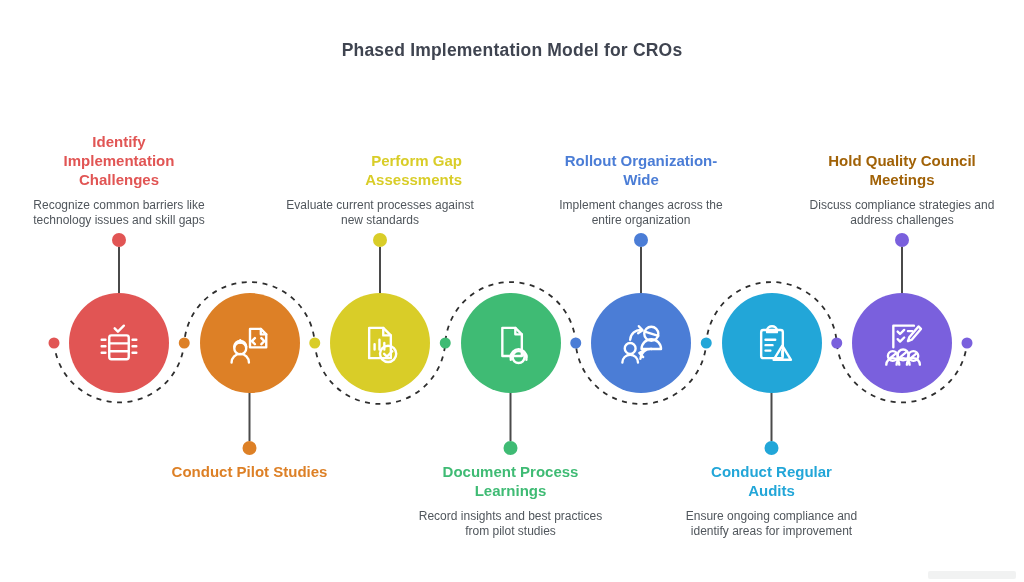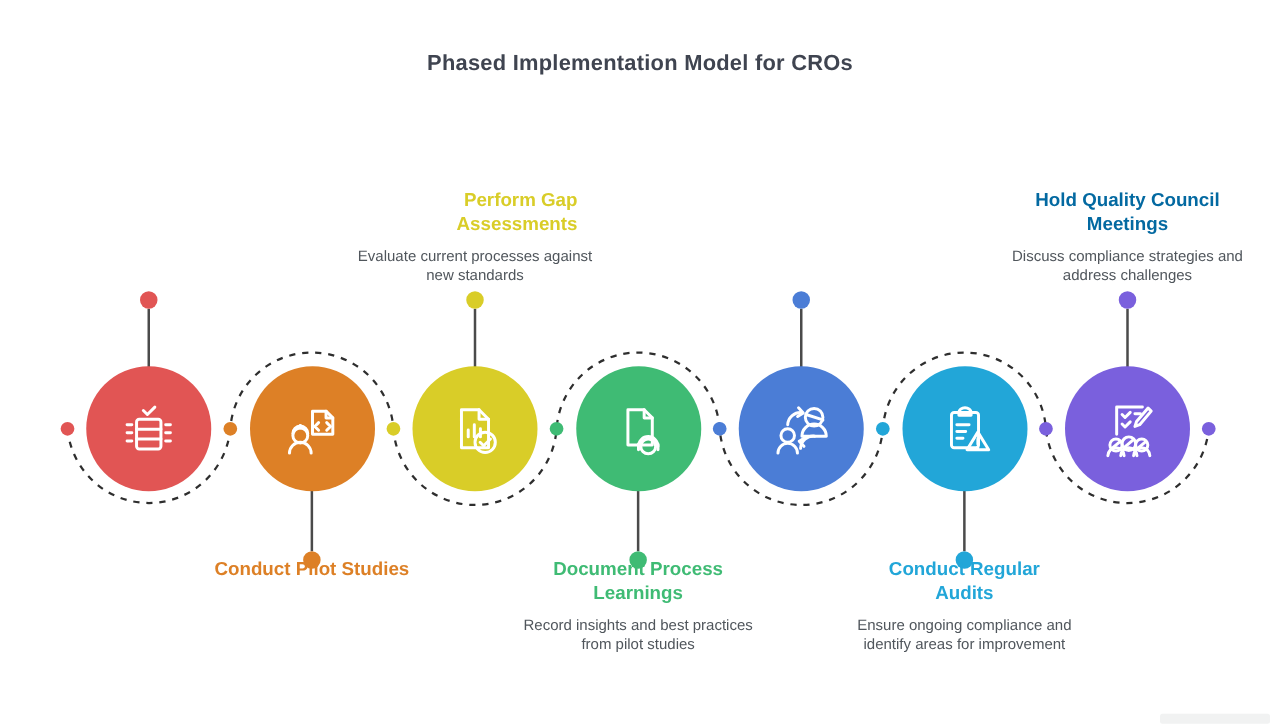--- a/index.html
+++ b/index.html
@@ -20,21 +20,21 @@
     position:absolute;width:100px;height:100px;border-radius:50%;
     display:flex;align-items:center;justify-content:center;top:293px;
   }
   .node-circle svg{display:block;}
   .icon-stroke{fill:none;stroke:#ffffff;stroke-width:2.2;stroke-linecap:round;stroke-linejoin:round;}
   .textblock{
     position:absolute;width:210px;display:flex;flex-direction:column;align-items:center;
     text-align:center;
   }
   .textblock.top{top:96px;height:132px;justify-content:flex-end;}
-  .textblock.bottom{top:446px;justify-content:flex-end;}
+  .textblock.bottom{top:462px;justify-content:flex-end;}
   .phase-title{
     font-size:15px;font-weight:bold;line-height:19px;max-width:164px;margin:0 0 9px 0;
   }
   .phase-desc{
     font-size:12px;line-height:15px;color:#50565c;max-width:188px;margin:0;
   }
   .watermark{
     position:absolute;left:928px;top:571px;width:88px;height:8px;border-radius:2px;
     background:#9aa0a6;opacity:.14;
   }
@@ -171,29 +171,37 @@
         <path d="M41.5 11 l-8.5 10 l-3.5 1.3 l1.2 -3.6 l8.5 -10 z"></path>
         <circle cx="15.5" cy="36" r="4.5"></circle>
         <circle cx="25" cy="35" r="5"></circle>
         <circle cx="34.5" cy="36" r="4.5"></circle>
         <path d="M12.5 38.5 l6 -5 M21.7 37.8 l6.5 -5.6 M31.5 38.5 l6 -5"></path>
         <path d="M9.5 44 a6 6 0 0 1 12 0 M19 44 a6 6 0 0 1 12 0 M28.5 44 a6 6 0 0 1 12 0"></path>
       </g>
     </svg>
   </div>
 
+  <div class="textblock top" style="left:14px">
+    <div class="phase-title" style="color: rgb(225, 85, 84);">Identify Implementation Challenges</div>
+    <div class="phase-desc">Recognize common barriers like technology issues and skill gaps</div>
+  </div>
 
   <div class="textblock top" style="left:275px">
     <div class="phase-title" style="color: rgb(217, 205, 40); text-align: right;">Perform Gap Assessments</div>
     <div class="phase-desc">Evaluate current processes against new standards</div>
   </div>
 
+  <div class="textblock top" style="left:536px">
+    <div class="phase-title" style="color: rgb(75, 125, 214);">Rollout Organization-Wide</div>
+    <div class="phase-desc">Implement changes across the entire organization</div>
+  </div>
 
   <div class="textblock top" style="left:797px">
-    <div class="phase-title" style="color: #0369a1;">Hold Quality Council Meetings</div>
+    <div class="phase-title" style="color: #a16207;">Hold Quality Council Meetings</div>
     <div class="phase-desc">Discuss compliance strategies and address challenges</div>
   </div>
 
   <div class="textblock bottom" style="left:144.5px">
     <div class="phase-title" style="color: rgb(221, 128, 38);">Conduct Pilot Studies</div>
   </div>
 
   <div class="textblock bottom" style="left:666.5px">
     <div class="phase-title" style="color: rgb(34, 166, 216);">Conduct Regular Audits</div>
     <div class="phase-desc">Ensure ongoing compliance and identify areas for improvement</div>

